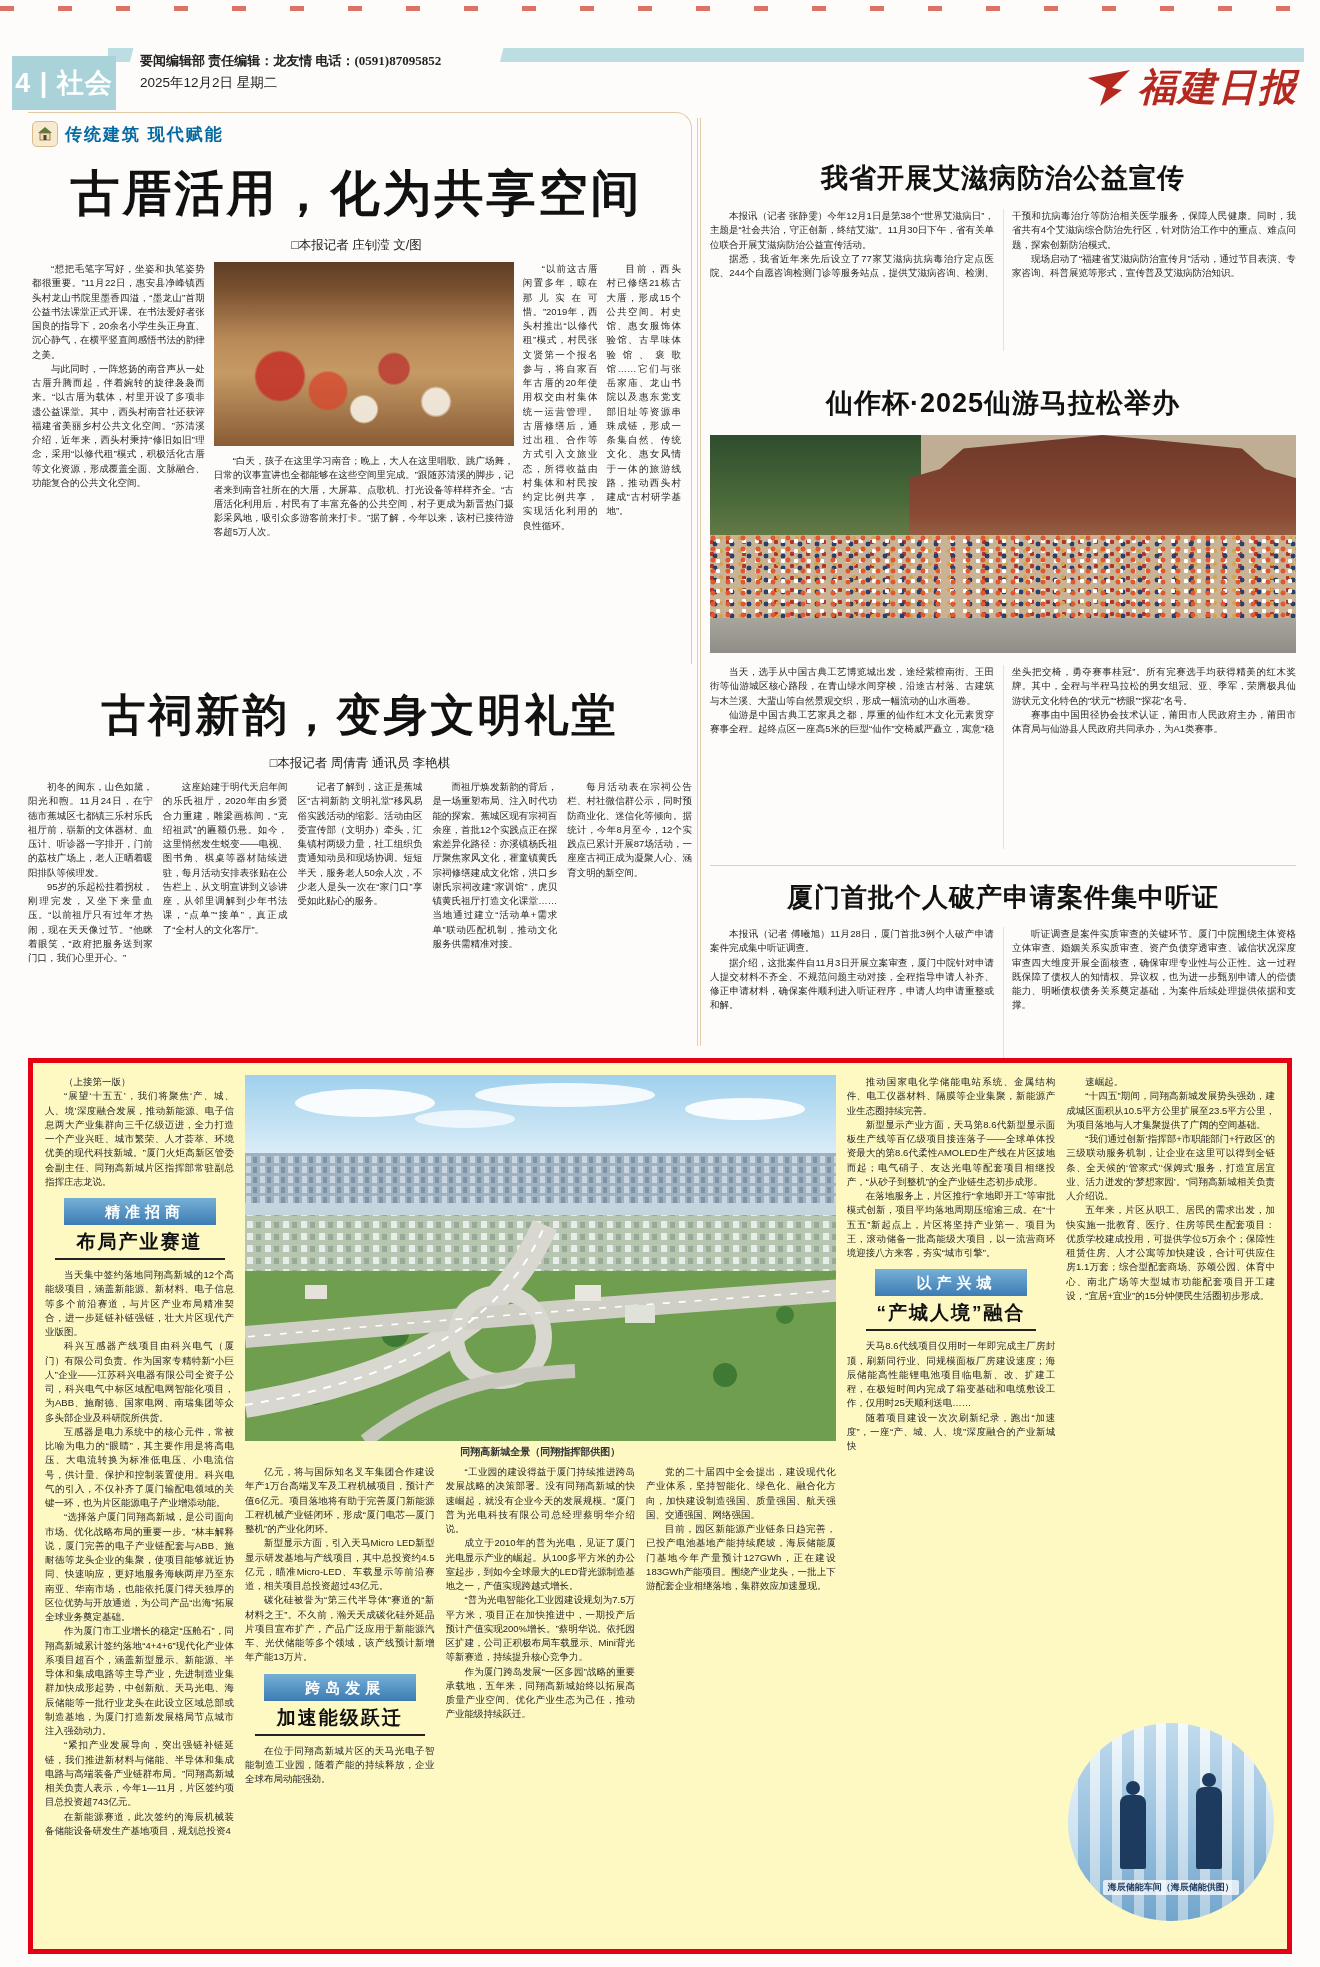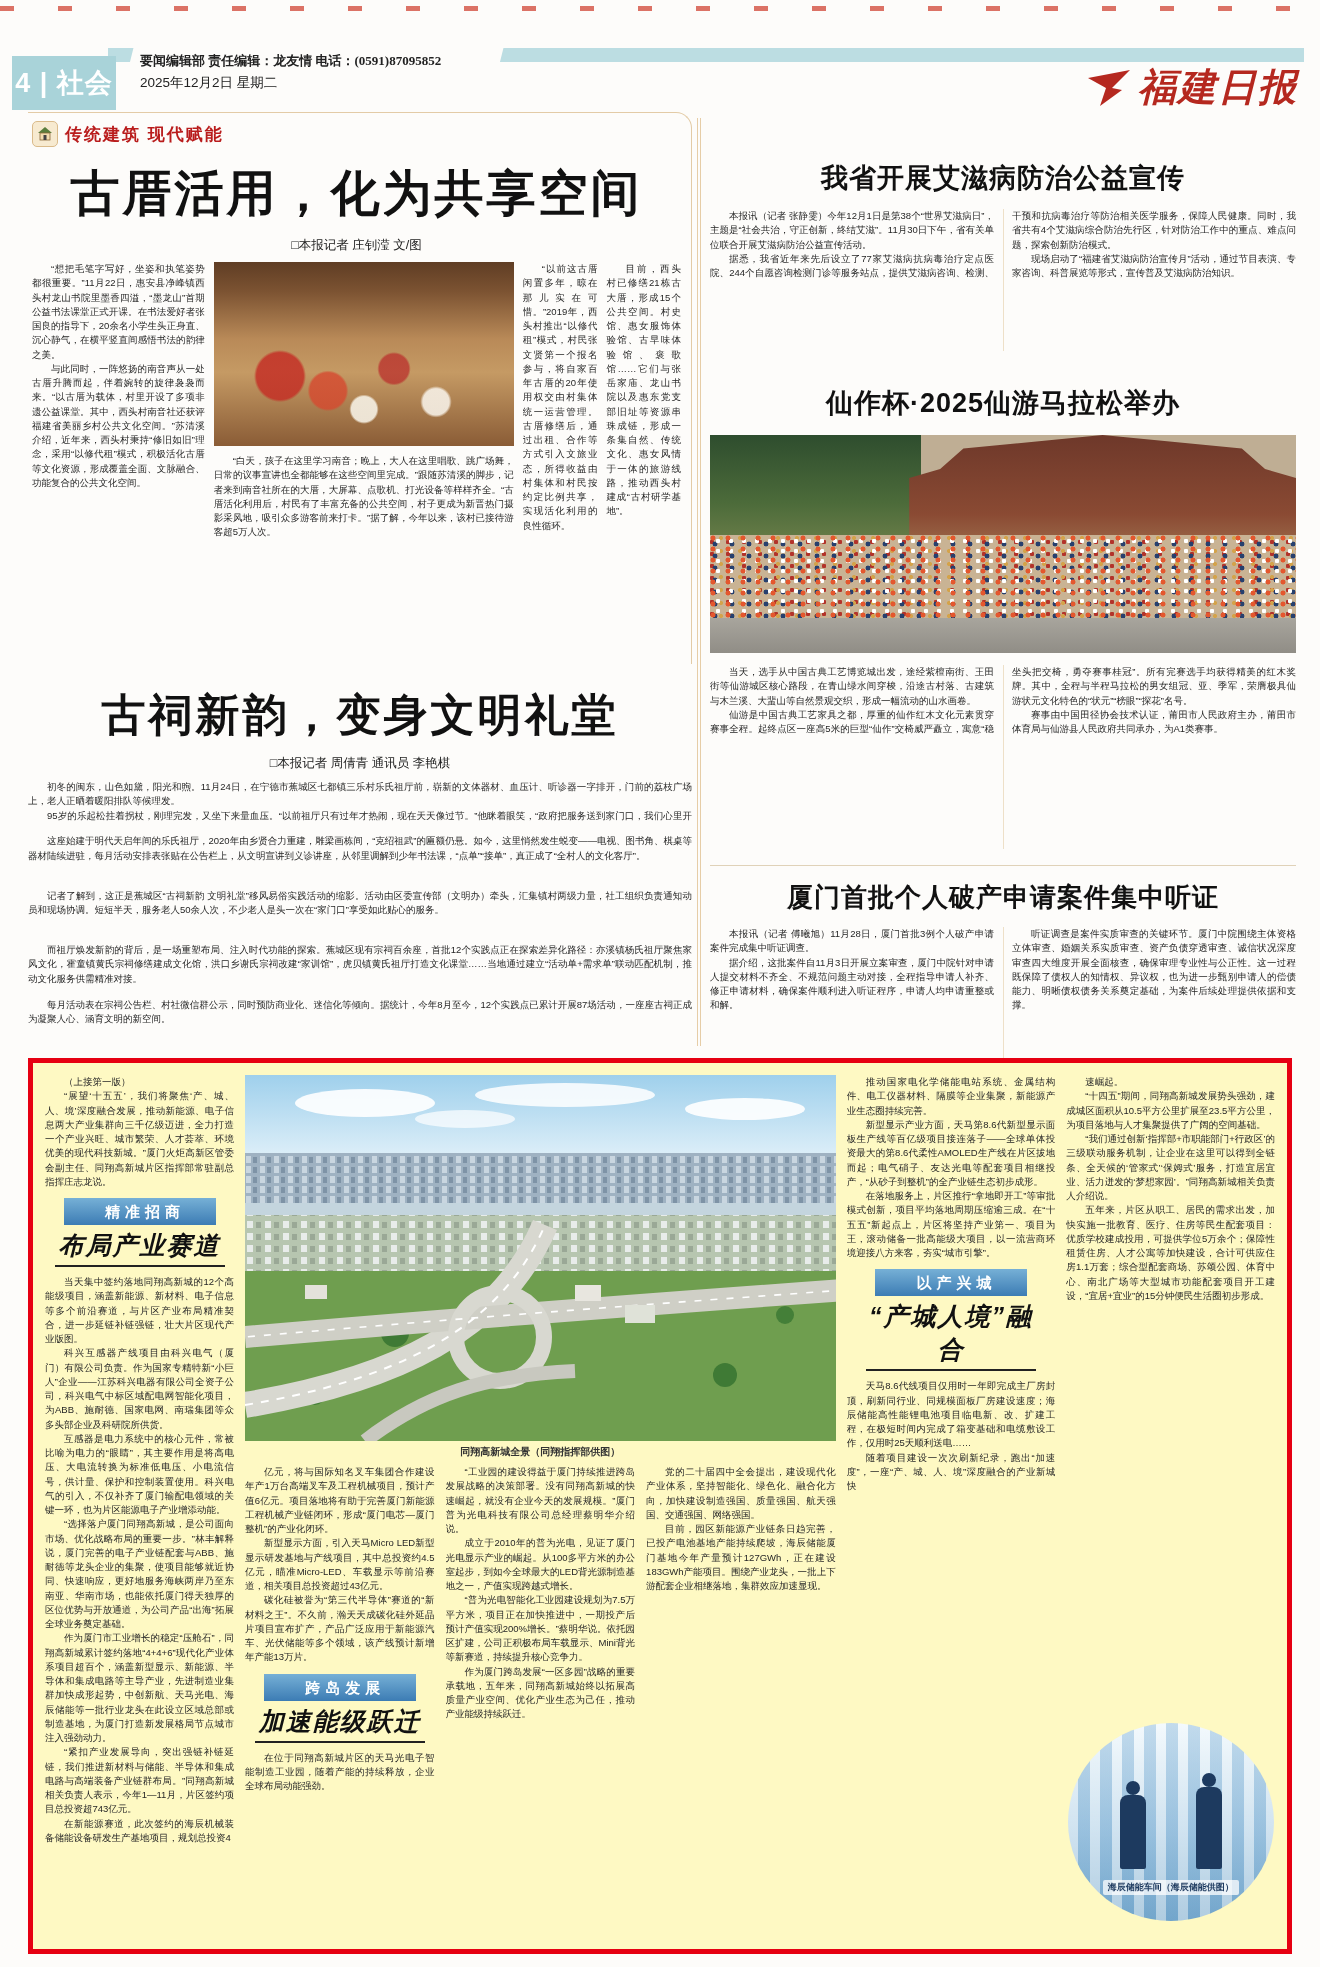--- a/index.html
+++ b/index.html
@@ -29,38 +29,38 @@
   
   .body { font-size:9.5px; line-height:1.5; text-align:justify; color:#262626; overflow:hidden; }
   .body p { text-indent:2em; }
 
   
   #art1 { left:28px; top:112px; width:664px; height:552px; border-top:1px solid #e3cba6;
     border-right:1px solid #e3cba6; border-radius:0 16px 0 0; padding:8px 10px 0 4px; }
   .tagrow { display:flex; align-items:center; gap:7px; }
   .tag-icon { width:26px; height:26px; background:#f7ead0; border:1px solid #dabb8b; border-radius:5px;
     display:flex; align-items:center; justify-content:center; }
-  .tag-text { color:#b91c1c; font-weight:bold; font-size:17px; letter-spacing:2px;text-align:center; }
+  .tag-text { color:#0369a1; font-weight:bold; font-size:17px; letter-spacing:2px;text-align:center; }
   .h1 { text-align:center; font-size:49px; font-weight:900; color:#111; letter-spacing:3px; margin-top:14px; }
   .h2 { text-align:center; font-size:44px; font-weight:900; color:#111; letter-spacing:3px; }
   .byline { text-align:center; font-size:12.5px; color:#222; margin:10px 0 8px; }
   .a1cols { display:flex; gap:9px; height:420px; }
   .a1c { height:100%; }
   #photo1 { width:300px; height:184px; margin-bottom:8px;
     background:
       radial-gradient(circle at 22% 62%, rgba(196,48,38,.85) 0 9%, transparent 10%),
       radial-gradient(circle at 38% 70%, rgba(214,73,47,.8) 0 8%, transparent 9%),
       radial-gradient(circle at 60% 58%, rgba(186,40,40,.7) 0 7%, transparent 8%),
       radial-gradient(circle at 50% 80%, rgba(245,240,228,.9) 0 6%, transparent 7%),
       radial-gradient(circle at 74% 76%, rgba(250,246,238,.85) 0 5%, transparent 6%),
       linear-gradient(180deg,#5f3d24 0%,#7c5332 16%,#b98a58 42%,#c59a64 60%,#8a5c36 100%); }
 
   
   #art2 { left:28px; top:672px; width:664px; height:374px; padding-top:14px; }
-  .a2cols { display:flex; gap:10px; height:262px; margin-top:6px;flex-direction:column; }
+  .a2cols { display:flex; gap:10px; height:262px; margin-top:6px; }
   .a2c { flex:1; height:100%; }
 
   
   #vdiv { left:697px; top:118px; width:4px; height:928px;
     border-left:1px solid #e6cda7; border-right:1px solid #e6cda7; }
   #rcol { left:710px; top:120px; width:586px; height:928px; }
   .rh { text-align:center; font-size:27px; font-weight:900; color:#111; letter-spacing:1px; }
   .rbody { column-count:2; column-gap:18px; column-rule:1px solid #eee0c8; }
   #aids-body { height:142px; margin-top:13px; }
   #marathon-title { margin-top:34px; }
@@ -91,22 +91,22 @@
   #feature { left:28px; top:1058px; width:1264px; height:896px; border:5px solid #e60012;
     background:#fef9c3; padding:12px 12px 10px; display:flex; gap:11px; }
   .fcol { height:100%; overflow:hidden; }
   #fcol1 { width:192px; }
   #fcenter { width:600px; display:flex; flex-direction:column; }
   #fcol4 { width:212px; }
   #fcol5 { width:212px; }
   .badge { width:152px; height:27px; margin:9px auto 4px; color:#fff; font-size:15px; font-weight:bold;
     letter-spacing:5px; text-align:center; line-height:27px;
     background:linear-gradient(180deg,#76b0d6,#3c7cb4);padding-left:11px; }
-  .subhead { width:170px; margin:0 auto 8px; text-align:center; font-size:25px; font-weight:900;
-    color:#111; letter-spacing:2px; border-bottom:2px solid #222; padding-bottom:3px;font-style:italic; }
+  .subhead { width:170px; margin:0 auto 8px; text-align:center; font-size:19px; font-weight:900;
+    color:#111; letter-spacing:2px; border-bottom:2px solid #222; padding-bottom:3px; }
   #photo-aerial { width:600px; height:366px; }
   .caption { text-align:center; font-size:10px; color:#333; font-weight:bold; padding:4px 0 6px; }
   #fmidcols { display:flex; gap:11px; flex:1; }
   .fmid { flex:1; height:100%; overflow:hidden; }
   #photo-circle { position:relative; width:206px; height:198px; border-radius:50%; margin:8px auto 0; overflow:hidden;
     background:
       repeating-linear-gradient(90deg,rgba(255,255,255,.45) 0 10px,rgba(120,170,210,.35) 10px 22px),
       linear-gradient(180deg,#eaf5fb 0%,#a9cce4 55%,#6fa3c8 100%); }
   #photo-circle .cap { position:absolute; left:50%; bottom:26px; transform:translateX(-50%);
     white-space:nowrap; font-size:9px; font-weight:bold; color:#1d3a5f;

